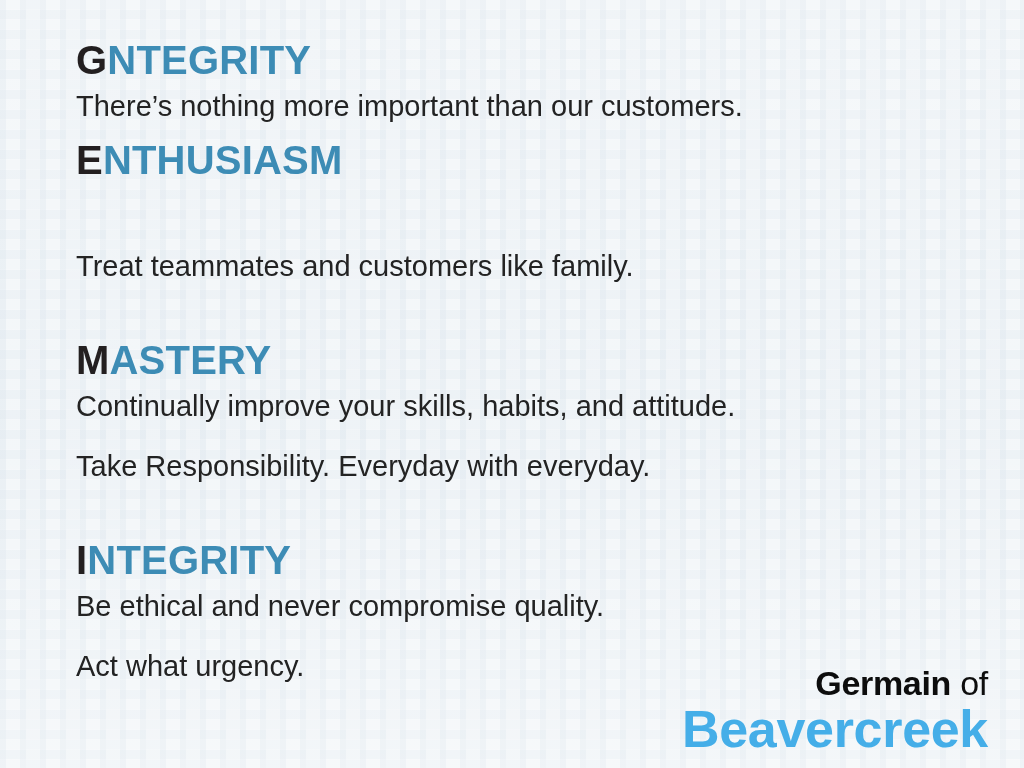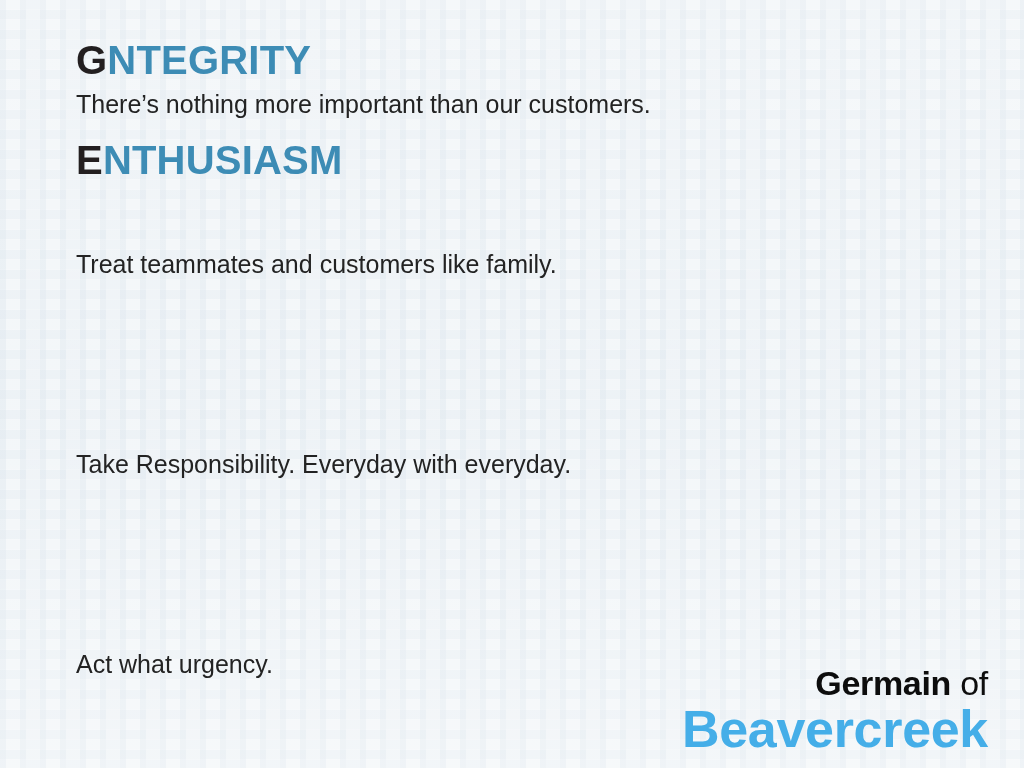--- a/index.html
+++ b/index.html
@@ -68,21 +68,21 @@
     letter-spacing: 0.2px;
     line-height: 1;
     margin: 0;
     white-space: nowrap;
     color: #3d8cb5;
   }
   .value-heading .initial {
     color: #231f20;
   }
   .value-desc {
-    font-size: 25px;
+    font-size: 29px;
     font-weight: 400;
     line-height: 1;
     margin: 0;
     padding-top: 12px;
     white-space: nowrap;
     color: #232323;
   }
 
   #logo {
     position: absolute;
@@ -127,25 +127,33 @@
     </div>
 
     <div class="value-block" style="top:140px;">
       <div class="value-heading"><span class="initial">E</span><span class="rest">NTHUSIASM</span></div>
     </div>
 
     <div class="value-block" style="top:240px;">
       <div class="value-desc">Treat teammates and customers like family.</div>
     </div>
 
+    <div class="value-block" style="top:340px;">
+      <div class="value-heading"><span class="initial">M</span><span class="rest">ASTERY</span></div>
+      <div class="value-desc">Continually improve your skills, habits, and attitude.</div>
+    </div>
 
     <div class="value-block" style="top:440px;">
       <div class="value-desc">Take Responsibility. Everyday with everyday.</div>
     </div>
 
+    <div class="value-block" style="top:540px;">
+      <div class="value-heading"><span class="initial">I</span><span class="rest">NTEGRITY</span></div>
+      <div class="value-desc">Be ethical and never compromise quality.</div>
+    </div>
 
     <div class="value-block" style="top:640px;">
       <div class="value-desc">Act what urgency.</div>
     </div>
 
     <div id="logo">
       <div class="logo-line1"><span>Germain</span><span class="logo-of"> of</span></div>
       <div class="logo-line2">Beavercreek</div>
     </div>
 

